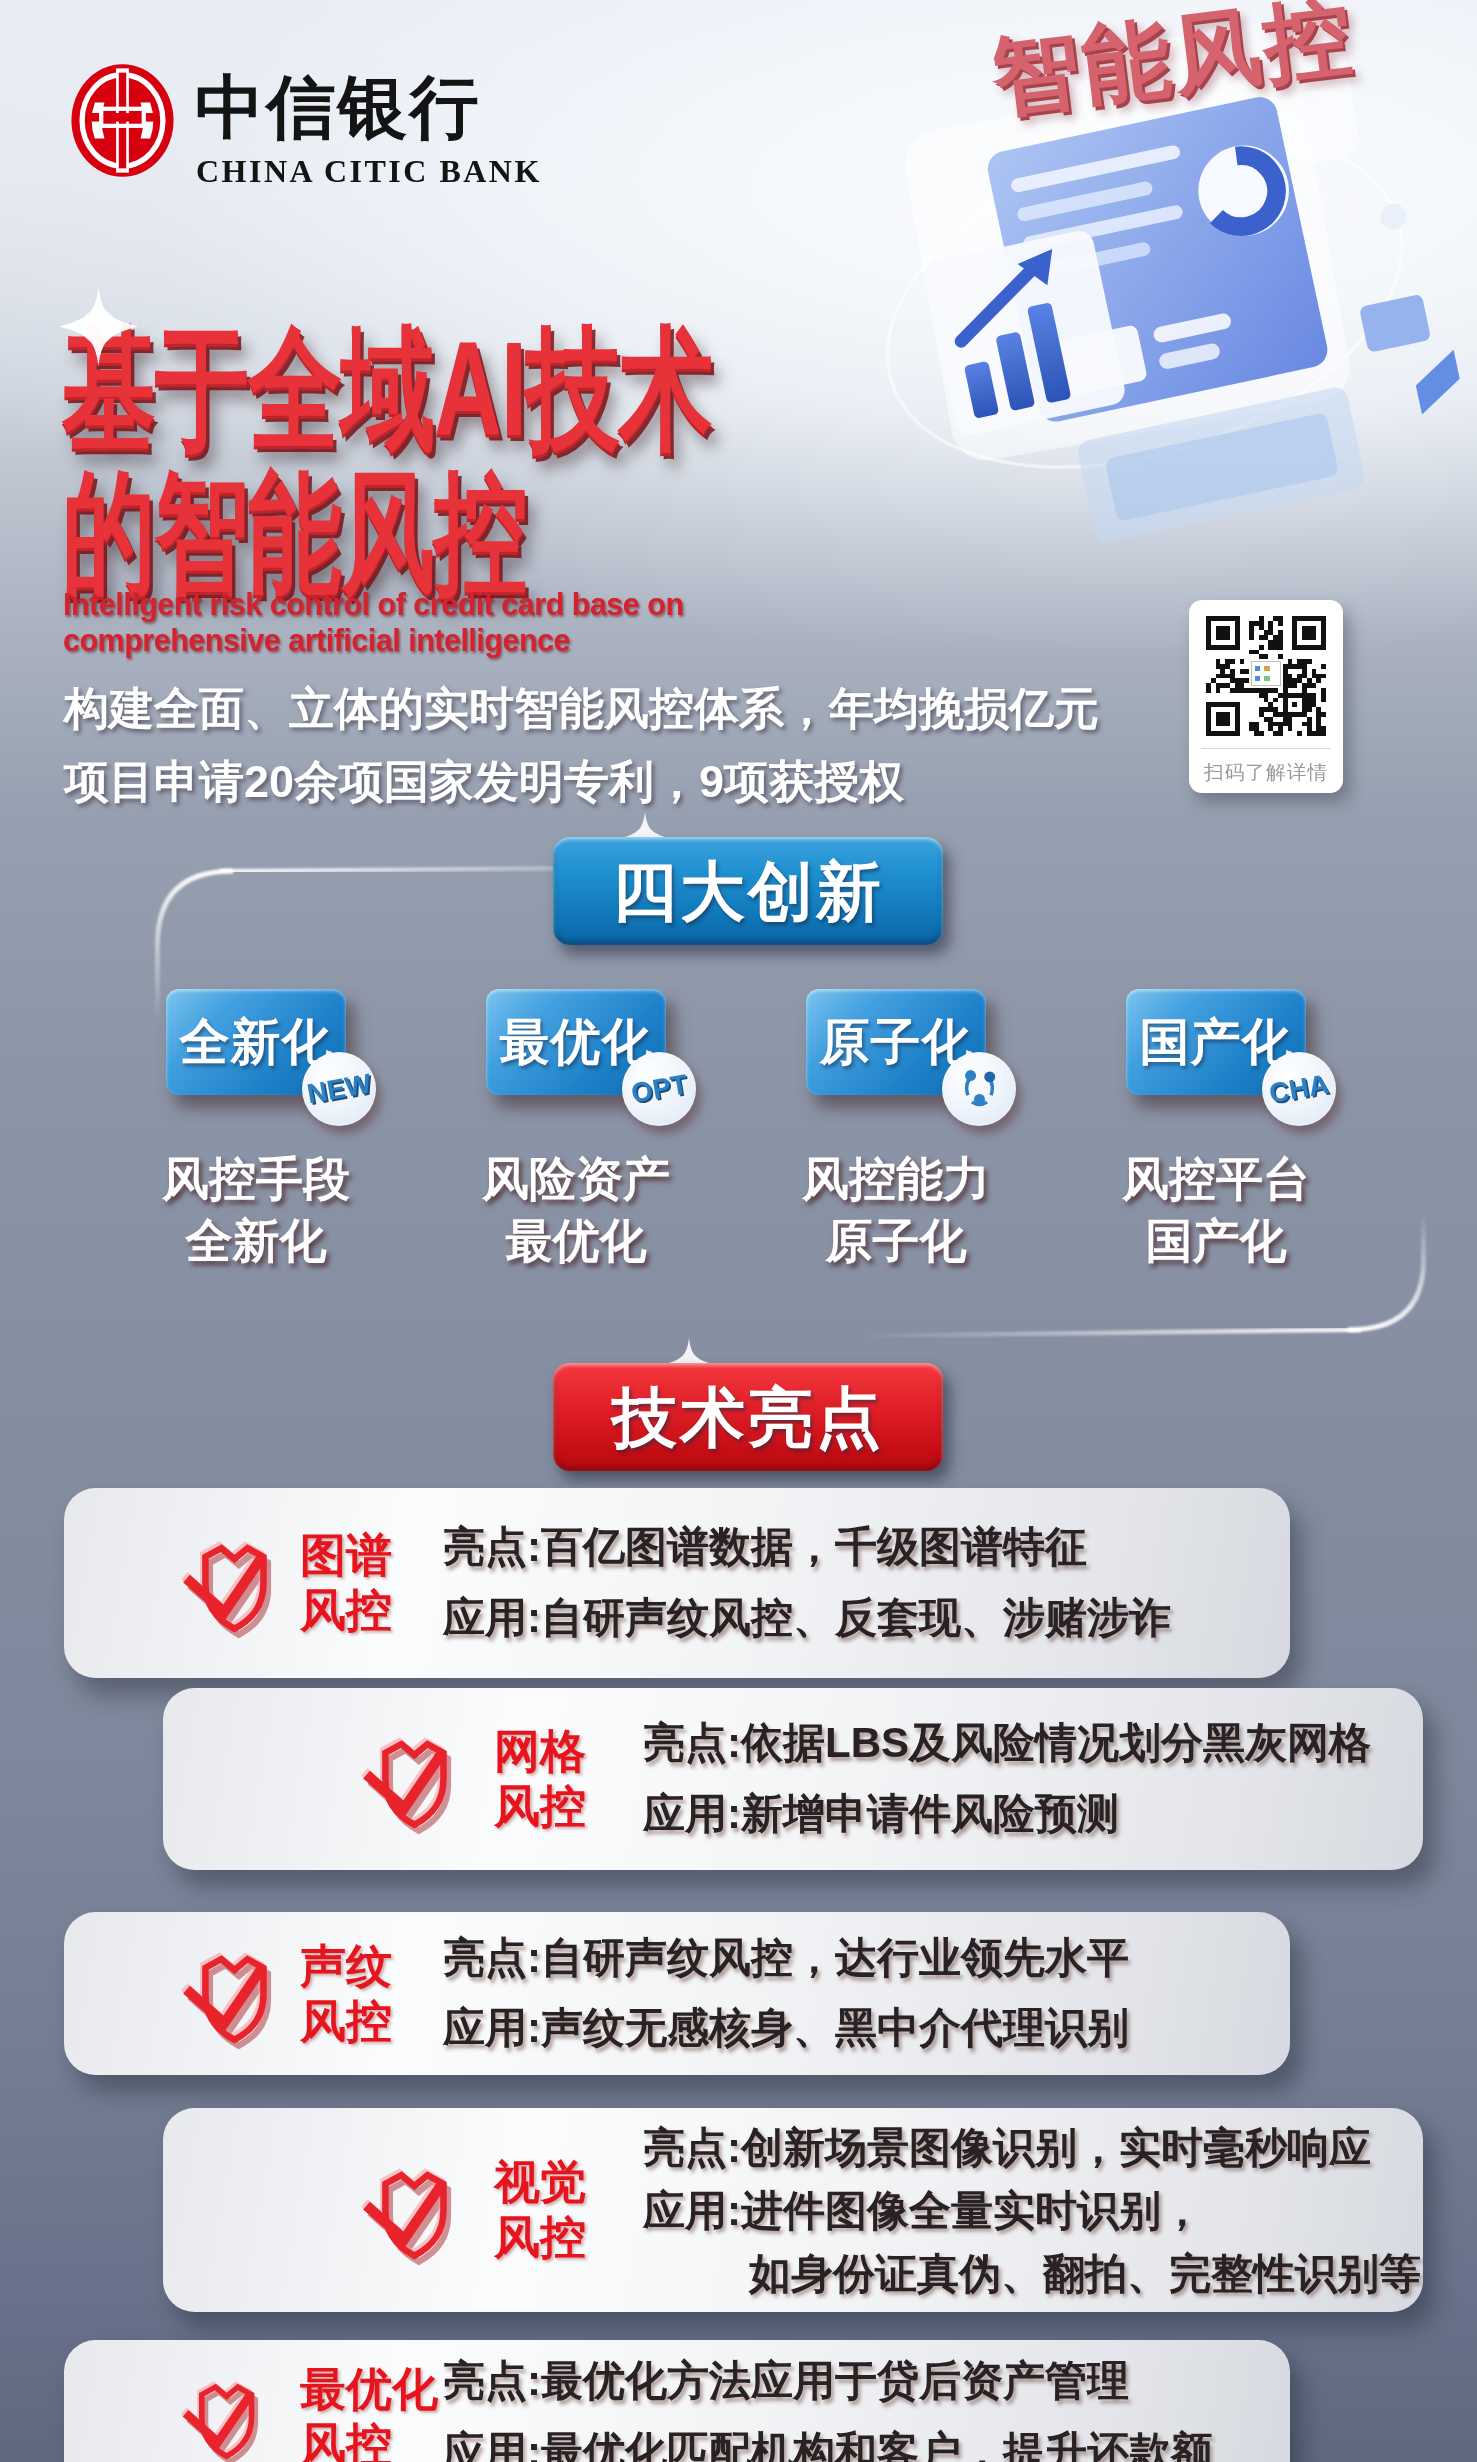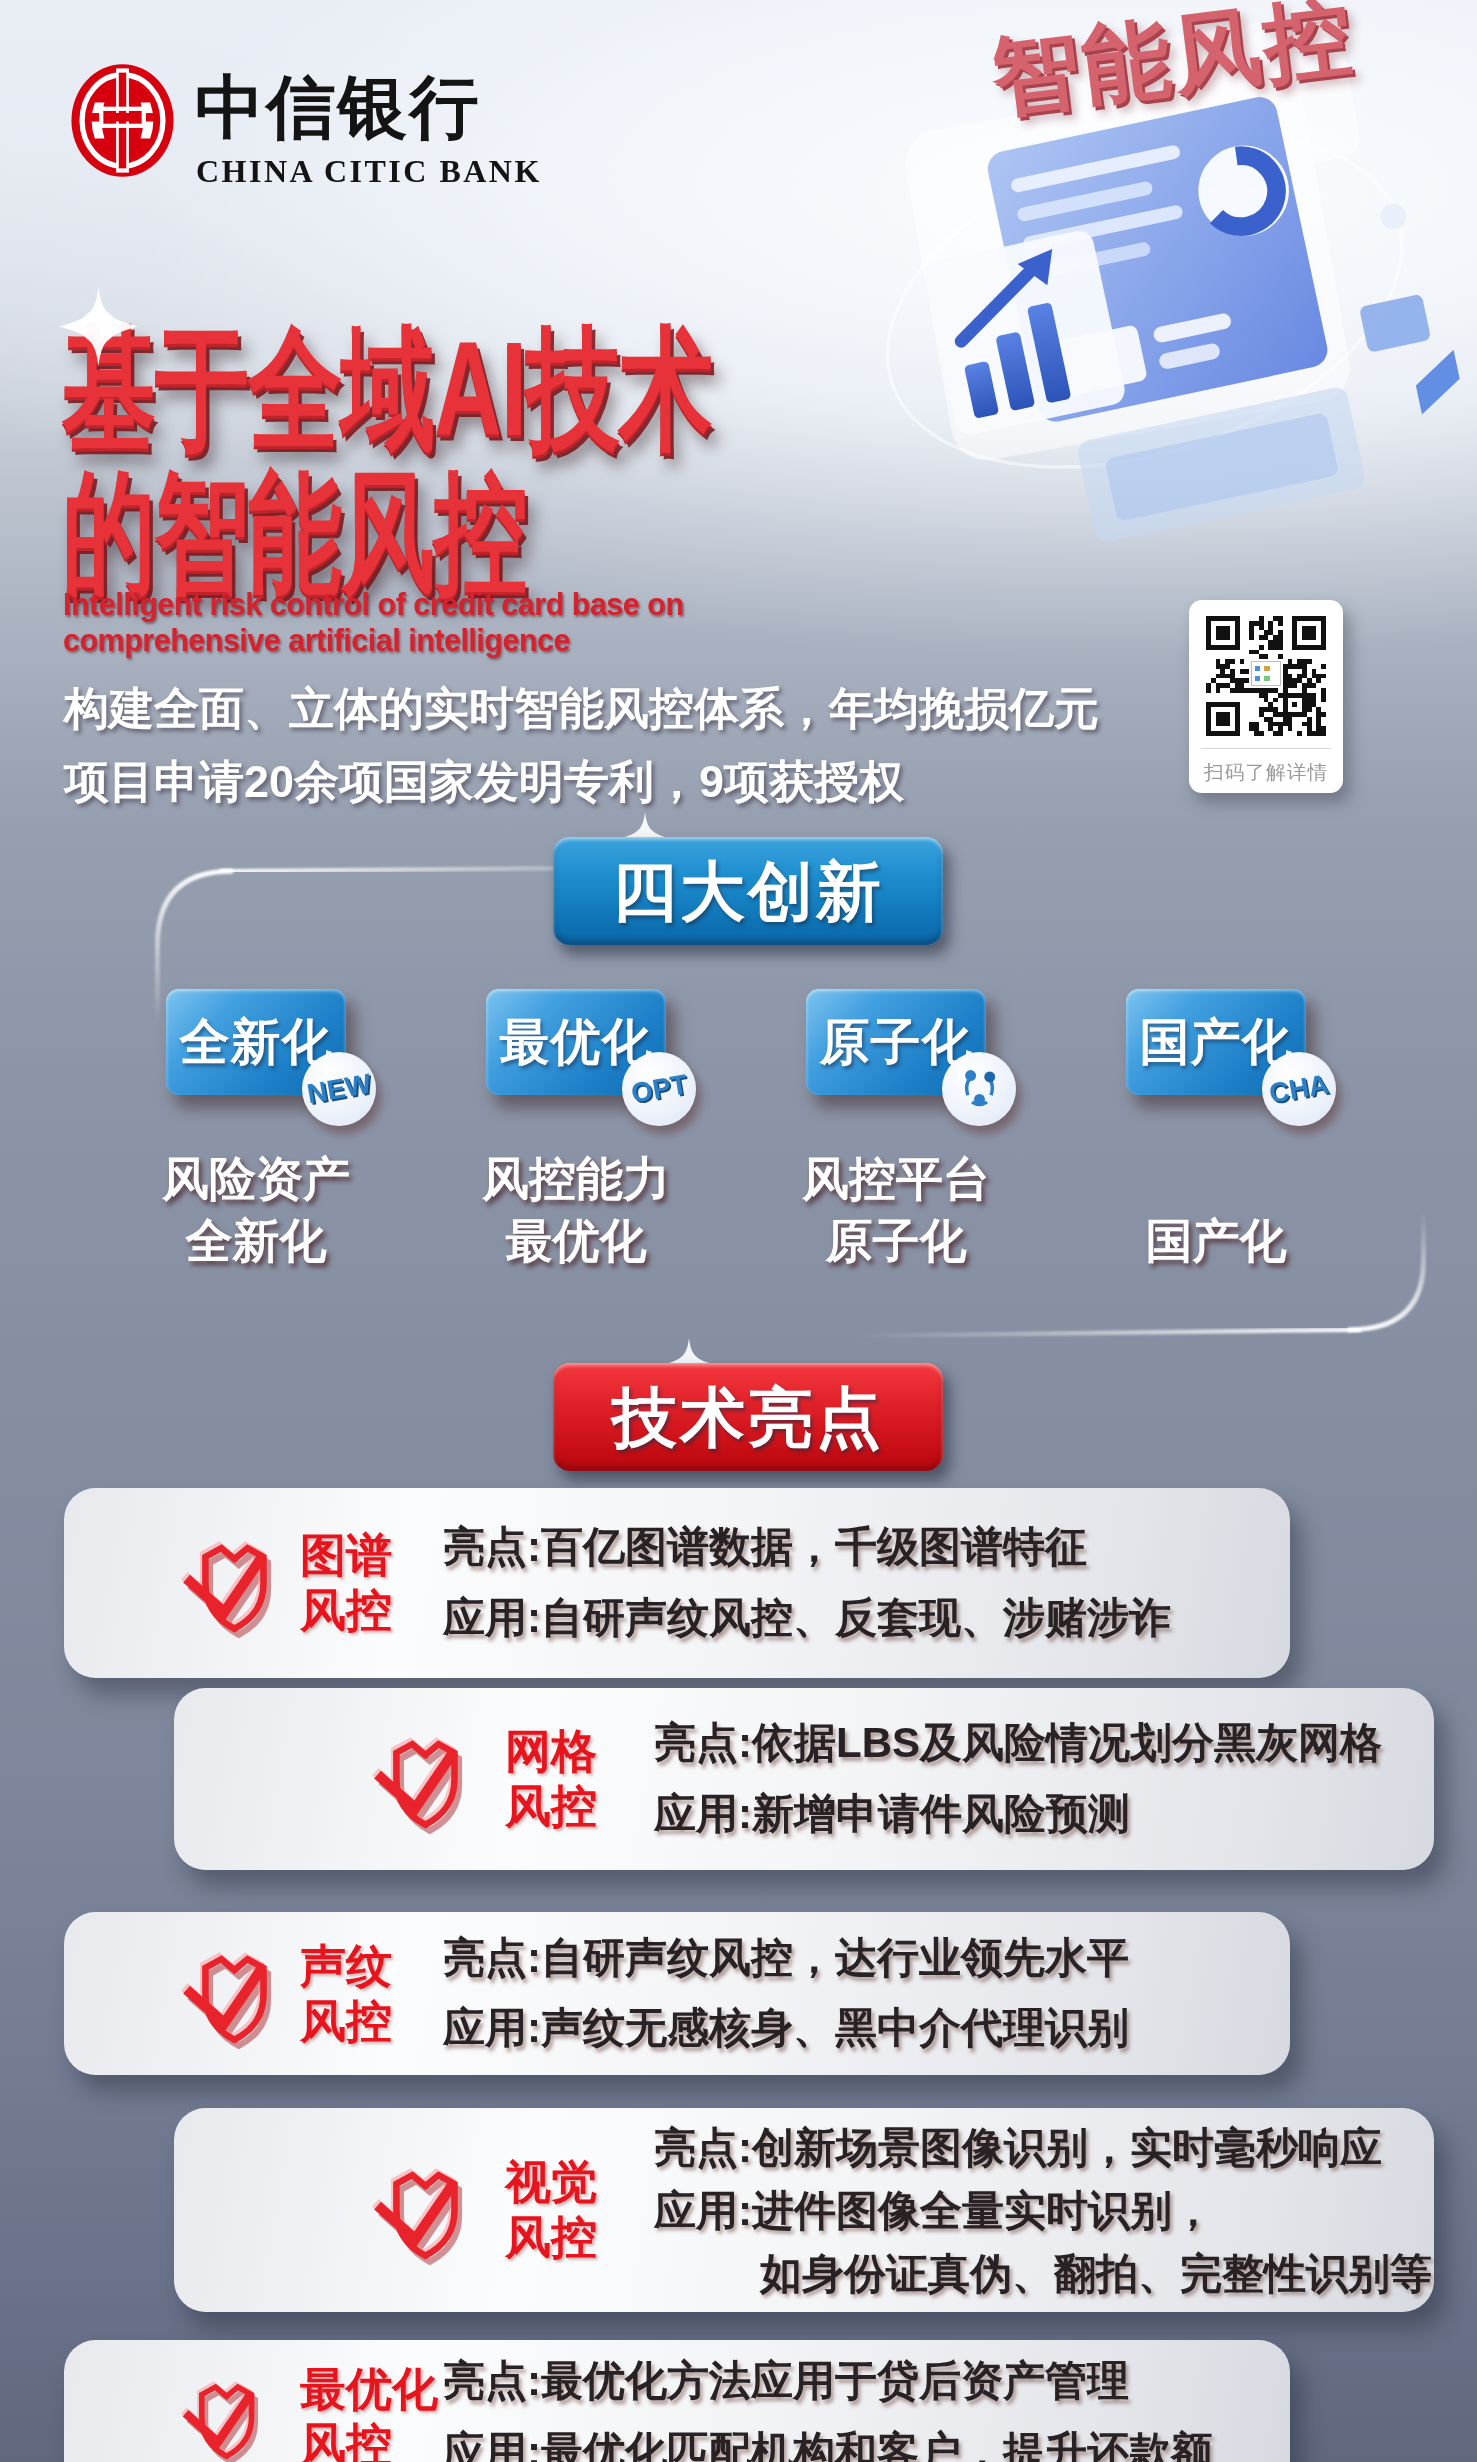--- a/index.html
+++ b/index.html
@@ -71,21 +71,21 @@
   .tab-desc-row .cell{width:320px;text-align:center;font-size:47px;font-weight:900;color:#ffffff;line-height:1;
     text-shadow:3px 3.9px 4.9px rgba(78,40,46,.8);}
   .desc-row1{top:1155px;}
   .desc-row2{top:1217px;}
 
   
   .hl-card{position:absolute;border-radius:31.5px;
     background:linear-gradient(100deg,#e7e9ed 0%,#fbfcfd 28%,#f3f4f6 55%,#e3e5ea 85%,#d6d9df 100%);
     box-shadow:11.8px 16.7px 22.7px rgba(35,40,55,.42);}
   .hl-card.odd{left:64px;width:1226px;margin-top:16px;}
-  .hl-card.even{left:174px;width:1260px;}
+  .hl-card.even{left:163px;width:1260px;}
   .shield{position:absolute;top:50%;transform:translateY(-50%);width:98px;height:134px;overflow:visible;}
   .hl-card.odd .shield{left:116px;}
   .hl-card.even .shield{left:197px;}
   .sh-sh{stroke:#a21419;opacity:.45;transform:translate(6px,8px);}
   .sh-hi{stroke:#ff9aa0;opacity:.55;transform:translate(-3px,-4px);}
   .sh-main{stroke:#e8232b;}
   .hl-label{position:absolute;top:50%;transform:translateY(-50%);font-size:46px;font-weight:900;color:#e8141d;
     line-height:1.2;text-shadow:2px 2.5px 3px rgba(120,30,30,.35);white-space:nowrap;}
   .hl-card.odd .hl-label{left:236px;}
   .hl-card.even .hl-label{left:331px;}
@@ -469,20 +469,21 @@
       <div class="inno-tab">
         <span class="tab-label">国产化</span>
         <span class="tab-badge">
             <span class="badge-txt">CHA</span>
           </span>
       </div>
     </div>
   </div>
 
   <div class="abs tab-desc-row desc-row1">
+    <div class="cell">风控手段</div>
     <div class="cell">风险资产</div>
     <div class="cell">风控能力</div>
     <div class="cell">风控平台</div>
   </div>
   <div class="abs tab-desc-row desc-row2">
     <div class="cell">全新化</div>
     <div class="cell">最优化</div>
     <div class="cell">原子化</div>
     <div class="cell">国产化</div>
   </div>

